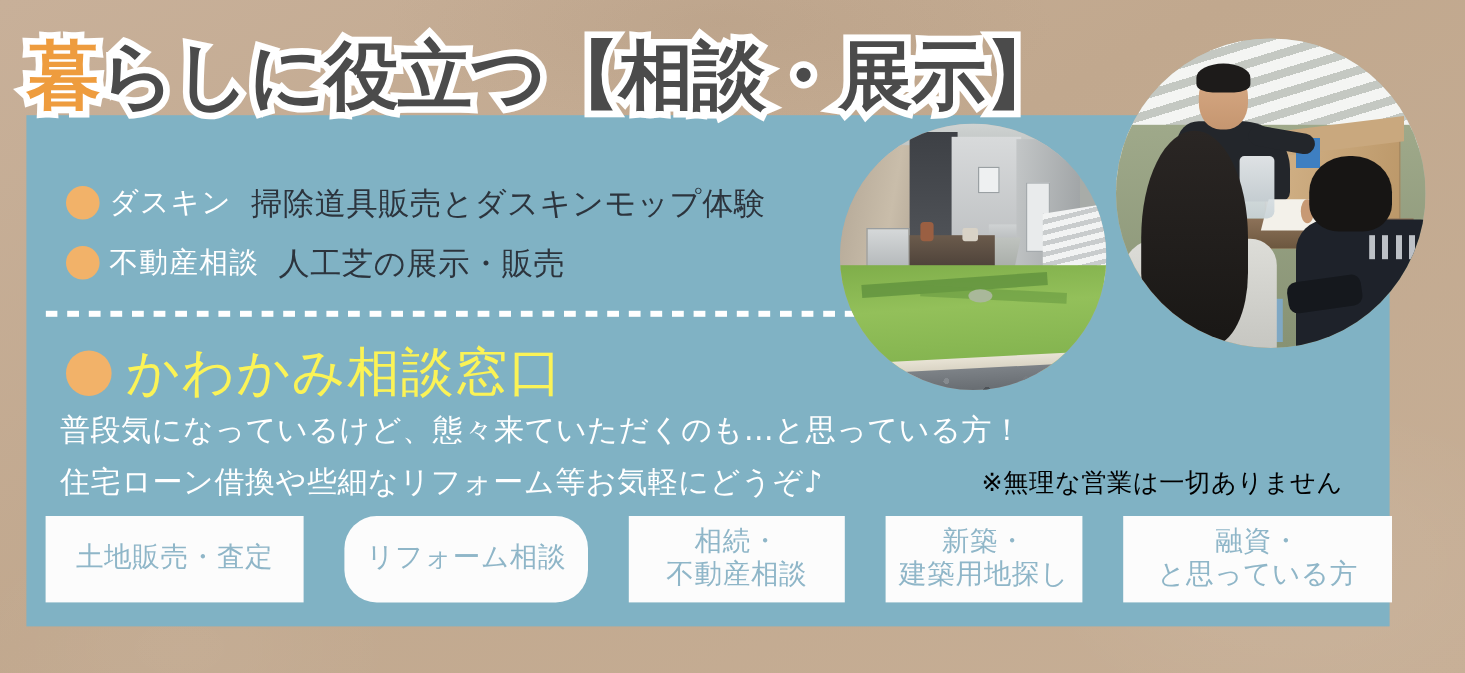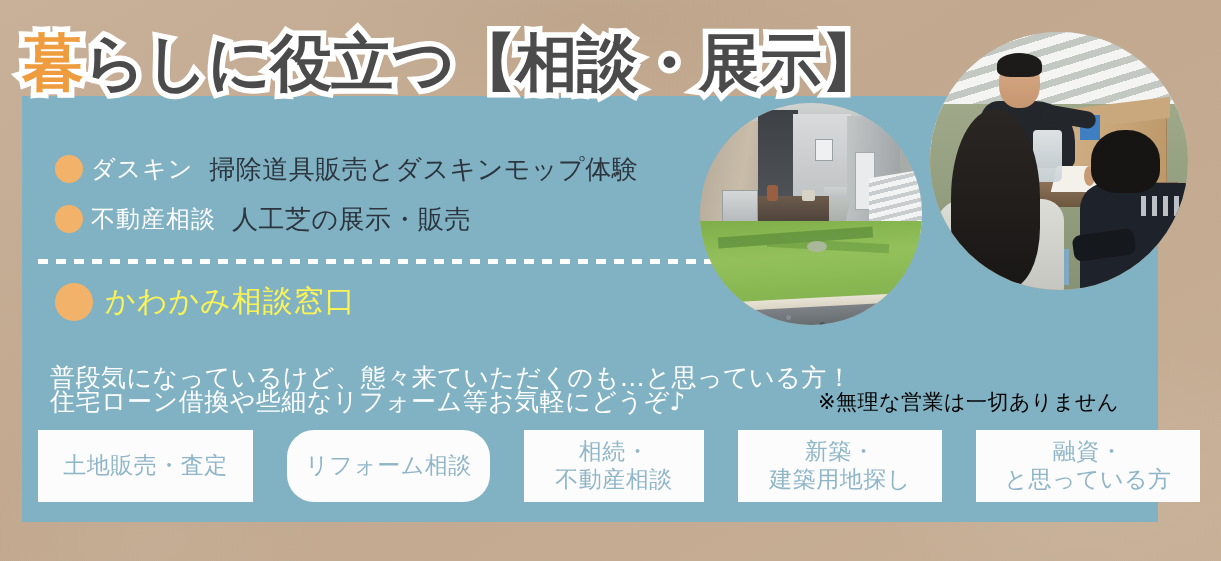--- a/index.html
+++ b/index.html
@@ -107,38 +107,38 @@
   }
   #consult-heading .dot-lg {
     width:38px; height:38px;
     border-radius:50%;
     background:#f2b269;
     flex:none;
     margin-right:12px;
   }
   #consult-heading .title {
     color:#fbf356;
-    font-size:30px;
+    font-size:44px;
     letter-spacing:1px;
     white-space:nowrap;
     font-family:"DejaVu Sans", sans-serif;
   }
 
   
   .body-line {
     position:absolute;
     left:50px;
     z-index:5;
     color:#ffffff;
     font-size:25px;
     letter-spacing:.5px;
     white-space:nowrap;
     font-family:"DejaVu Sans", sans-serif;
   }
-  #body-line-1 { top:361px; }
+  #body-line-1 { top:342px; }
   #body-line-2 { top:385px; }
 
   #note {
     position:absolute;
     left:818px; top:388px;
     z-index:5;
     color:#000000;
     font-size:21px;
     letter-spacing:.5px;
     white-space:nowrap;
@@ -164,21 +164,21 @@
     font-size:23px;
     line-height:1.2;
     letter-spacing:.5px;
     white-space:nowrap;
     font-family:"DejaVu Sans", sans-serif;
   }
   .chip .l1, .chip .l2 { display:block; }
   .chip.w1 { width:215px; }
   .chip.w2 { width:203px;border-radius:27px; }
   .chip.w3 { width:180px; }
-  .chip.w4 { width:204px; }
+  .chip.w4 { width:164px; }
   .chip.w5 { width:224px; }
 
   
   .photo {
     position:absolute;
     border-radius:50%;
     overflow:hidden;
     z-index:7;
   }
   #photo-turf {

